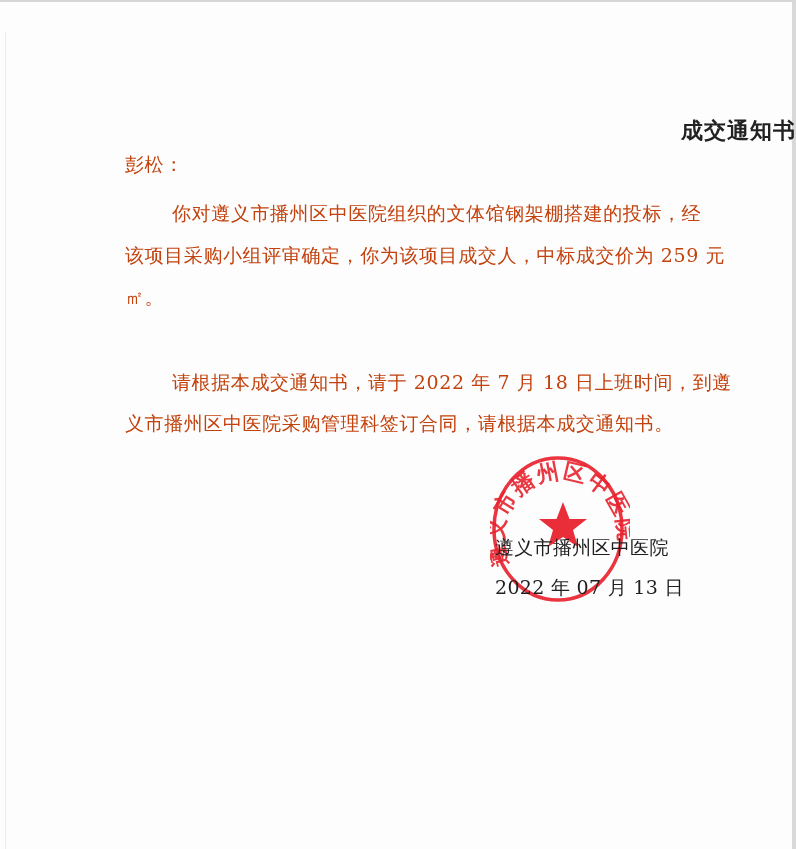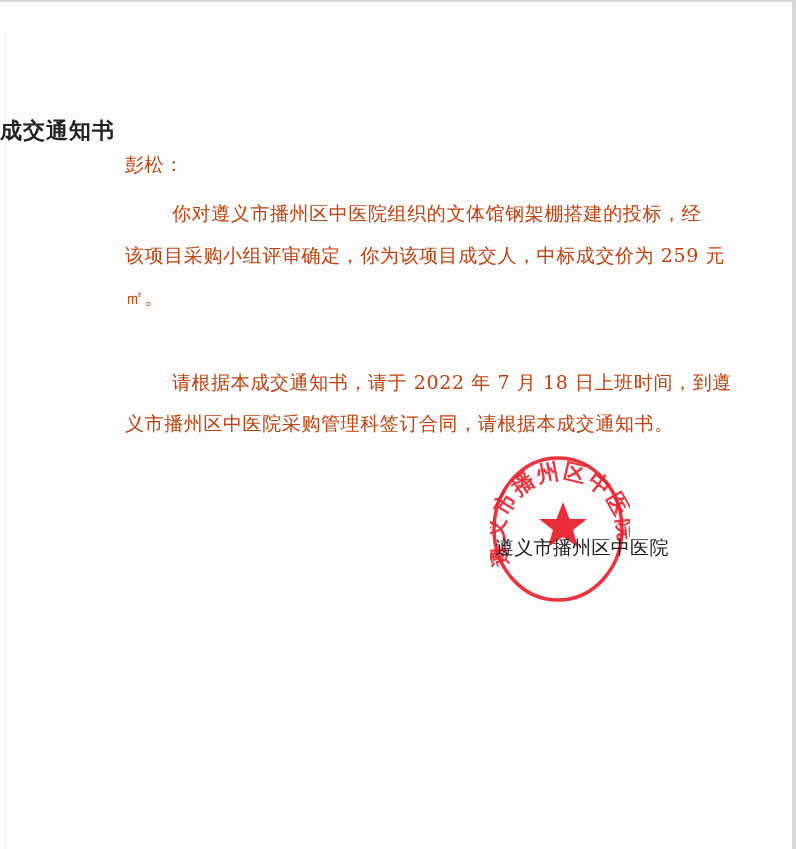--- a/index.html
+++ b/index.html
@@ -9,21 +9,21 @@
   }
   .page {
     position:absolute; left:0; top:0; width:796px; height:849px;
     background:#fdfdfd;
     border-top:2px solid #d6d6d6;
     border-right:4px solid #d9d9d9;
     box-sizing:border-box;
   }
   .left-line { position:absolute; left:5px; top:30px; width:1px; height:819px; background:#ececec; }
   .t { position:absolute; white-space:nowrap; font-size:19px; line-height:22px; letter-spacing:0.6px; color:#c2410c; }
-  .title { position:absolute; left:0; width:796px; top:114px; text-align:left; font-size:22px; font-weight:bold; letter-spacing:1px; color:#222; font-family:"DejaVu Serif", serif; }
+  .title { position:absolute; left:0; width:796px; top:114px; text-align:right; font-size:22px; font-weight:bold; letter-spacing:1px; color:#222; font-family:"DejaVu Serif", serif; }
   .stamp { position:absolute; left:490px; top:454px; width:140px; height:150px; }
   .sig { position:absolute; white-space:nowrap; font-size:19px; line-height:22px; color:#1e1e1e; letter-spacing:0.3px; }
 </style>
 </head>
 <body>
 
 <div class="page">
   <div class="left-line"></div>
 
   <div class="title">成交通知书</div>
@@ -42,13 +42,14 @@
       <path id="arc" d="M 22 112 A 58 58 0 1 1 120 112" fill="none"></path>
     </defs>
     <ellipse cx="68" cy="73" rx="64" ry="71" fill="none" stroke="#e8232f" stroke-width="3.5" opacity="0.92"></ellipse>
     <text font-size="22" fill="#e8232f" font-family="DejaVu Sans, sans-serif" font-weight="bold" opacity="0.9" letter-spacing="2">
       <textPath href="#arc" startOffset="2%">遵义市播州区中医院</textPath>
     </text>
     <polygon points="73,46 79.5,63 97,63 83,74 88,91 73,81 58,91 63,74 49,63 66.5,63" fill="#e8232f" opacity="0.95"></polygon>
   </svg>
 
   <div class="sig" style="left:495px; top:534px;">遵义市播州区中医院</div>
+  <div class="sig" style="left:495px; top:574px;">2022 年 07 月 13 日</div>
 </div>
 
 </body></html>

